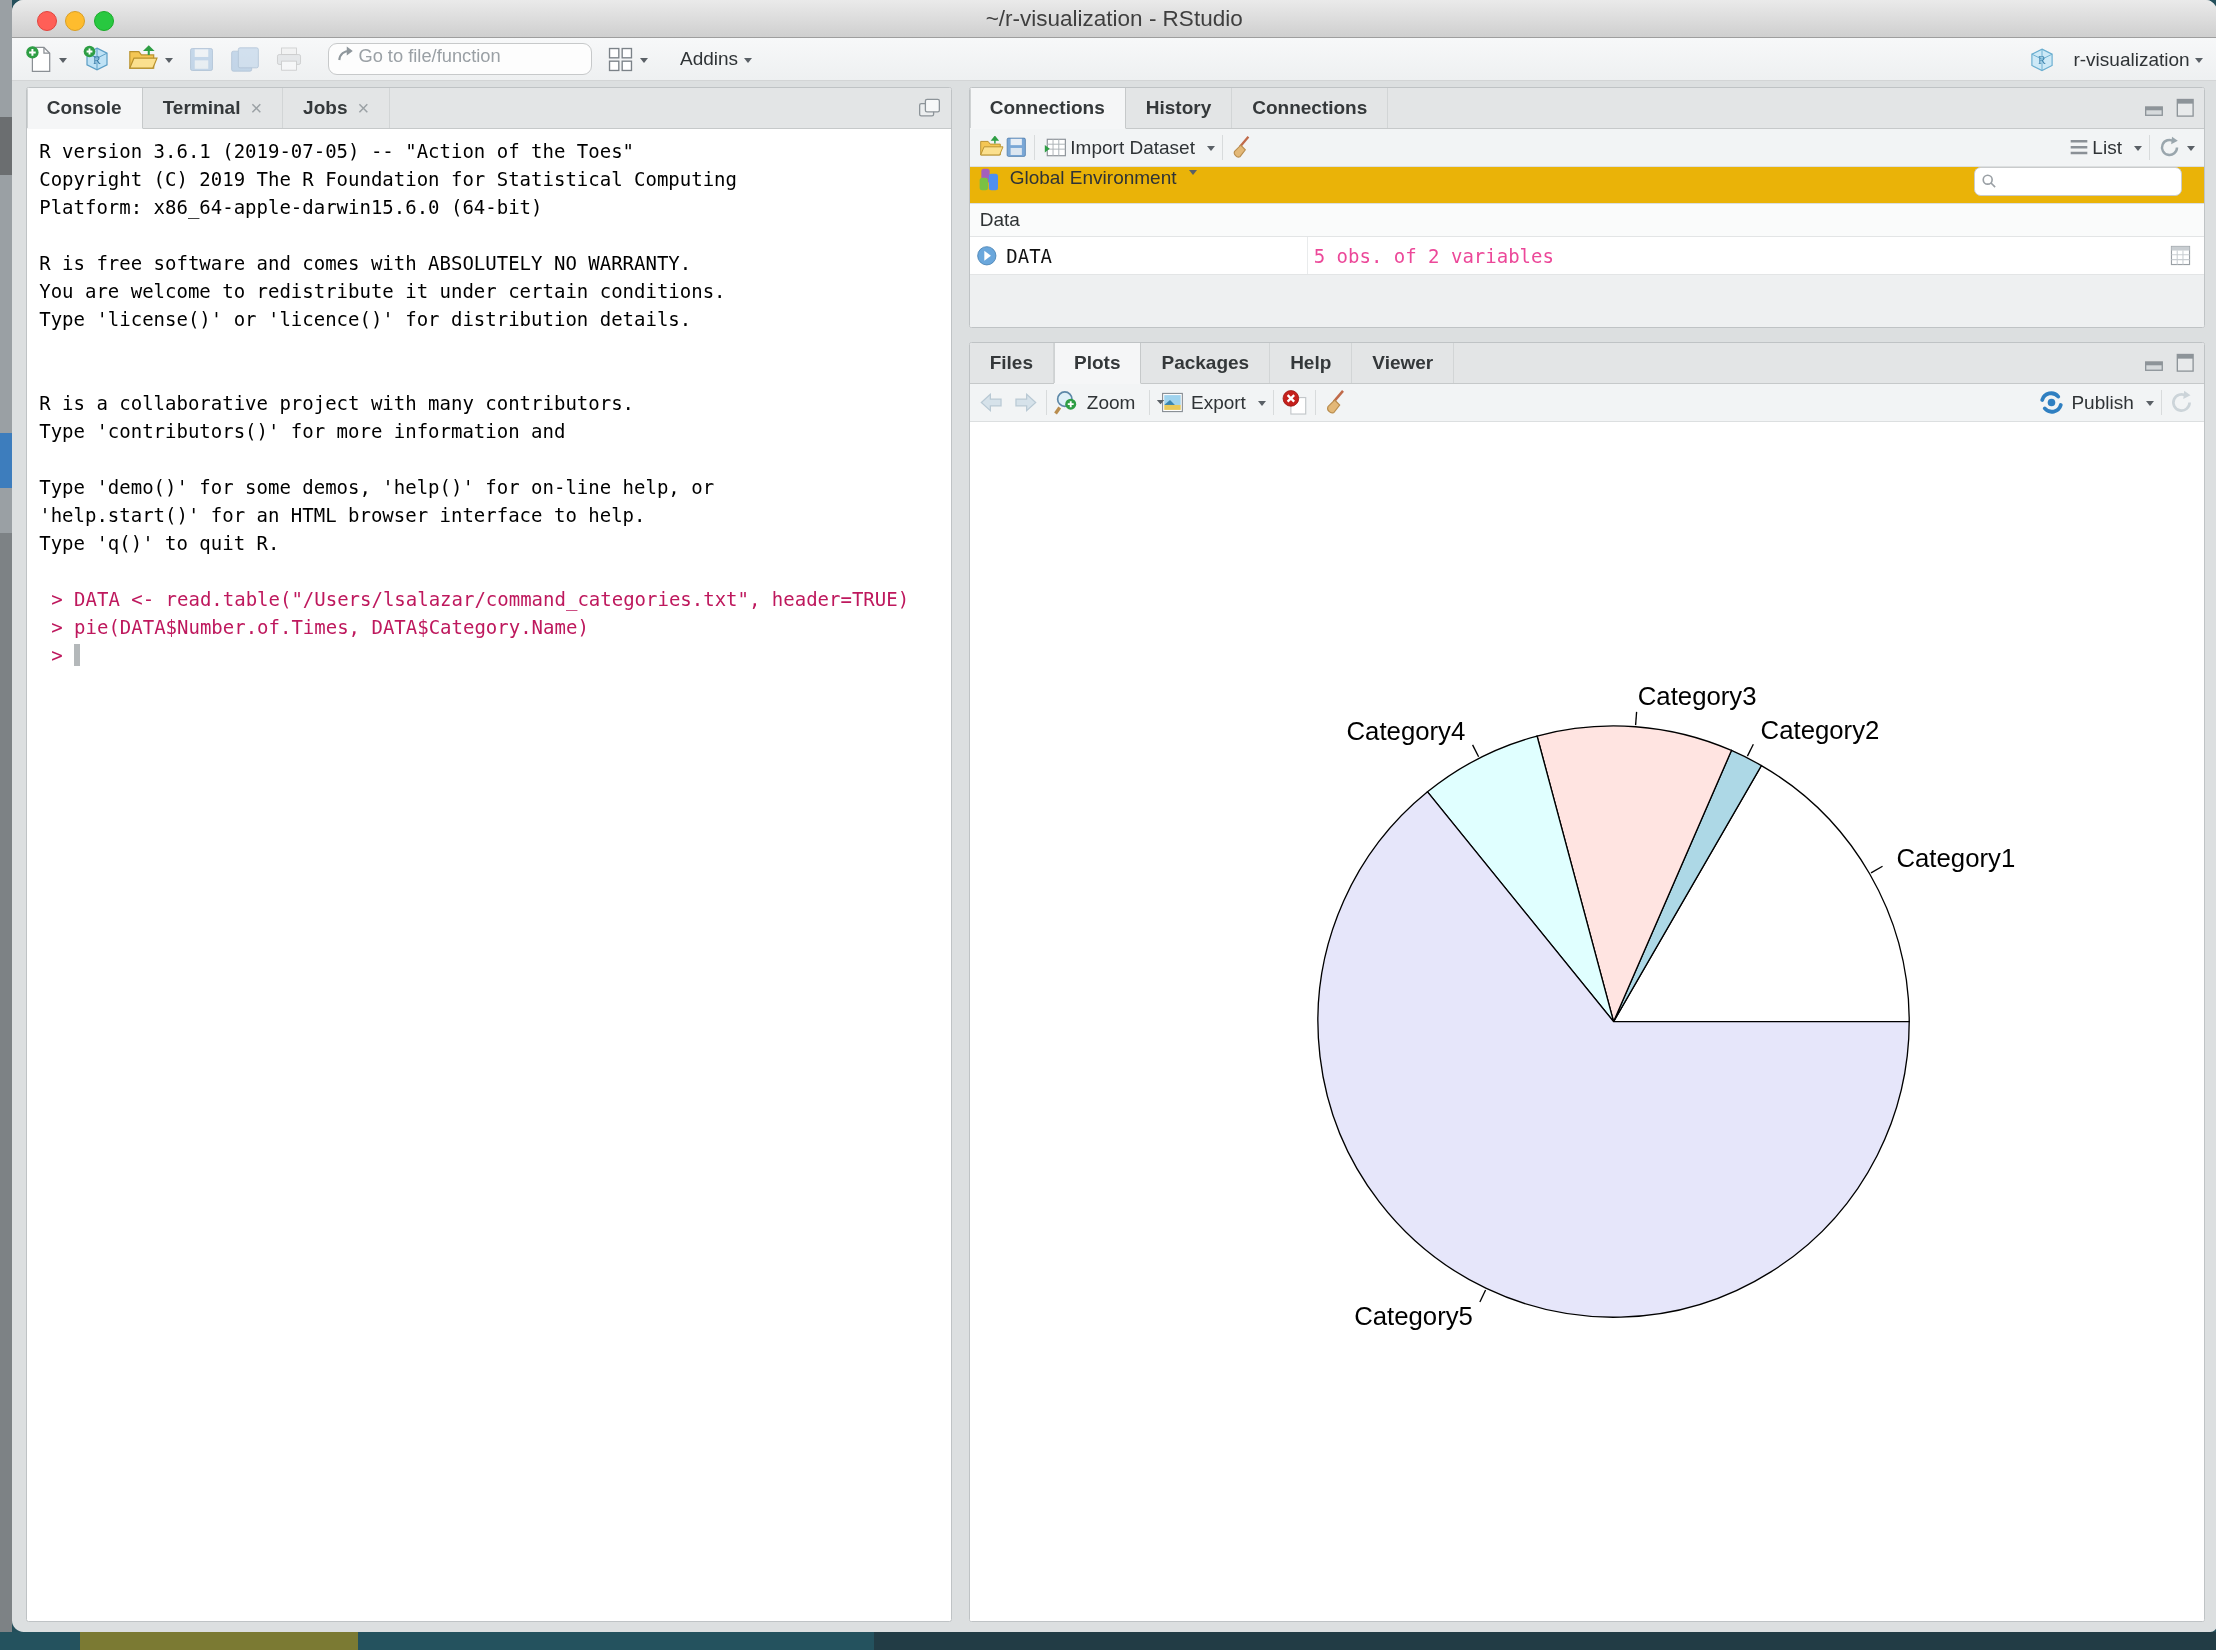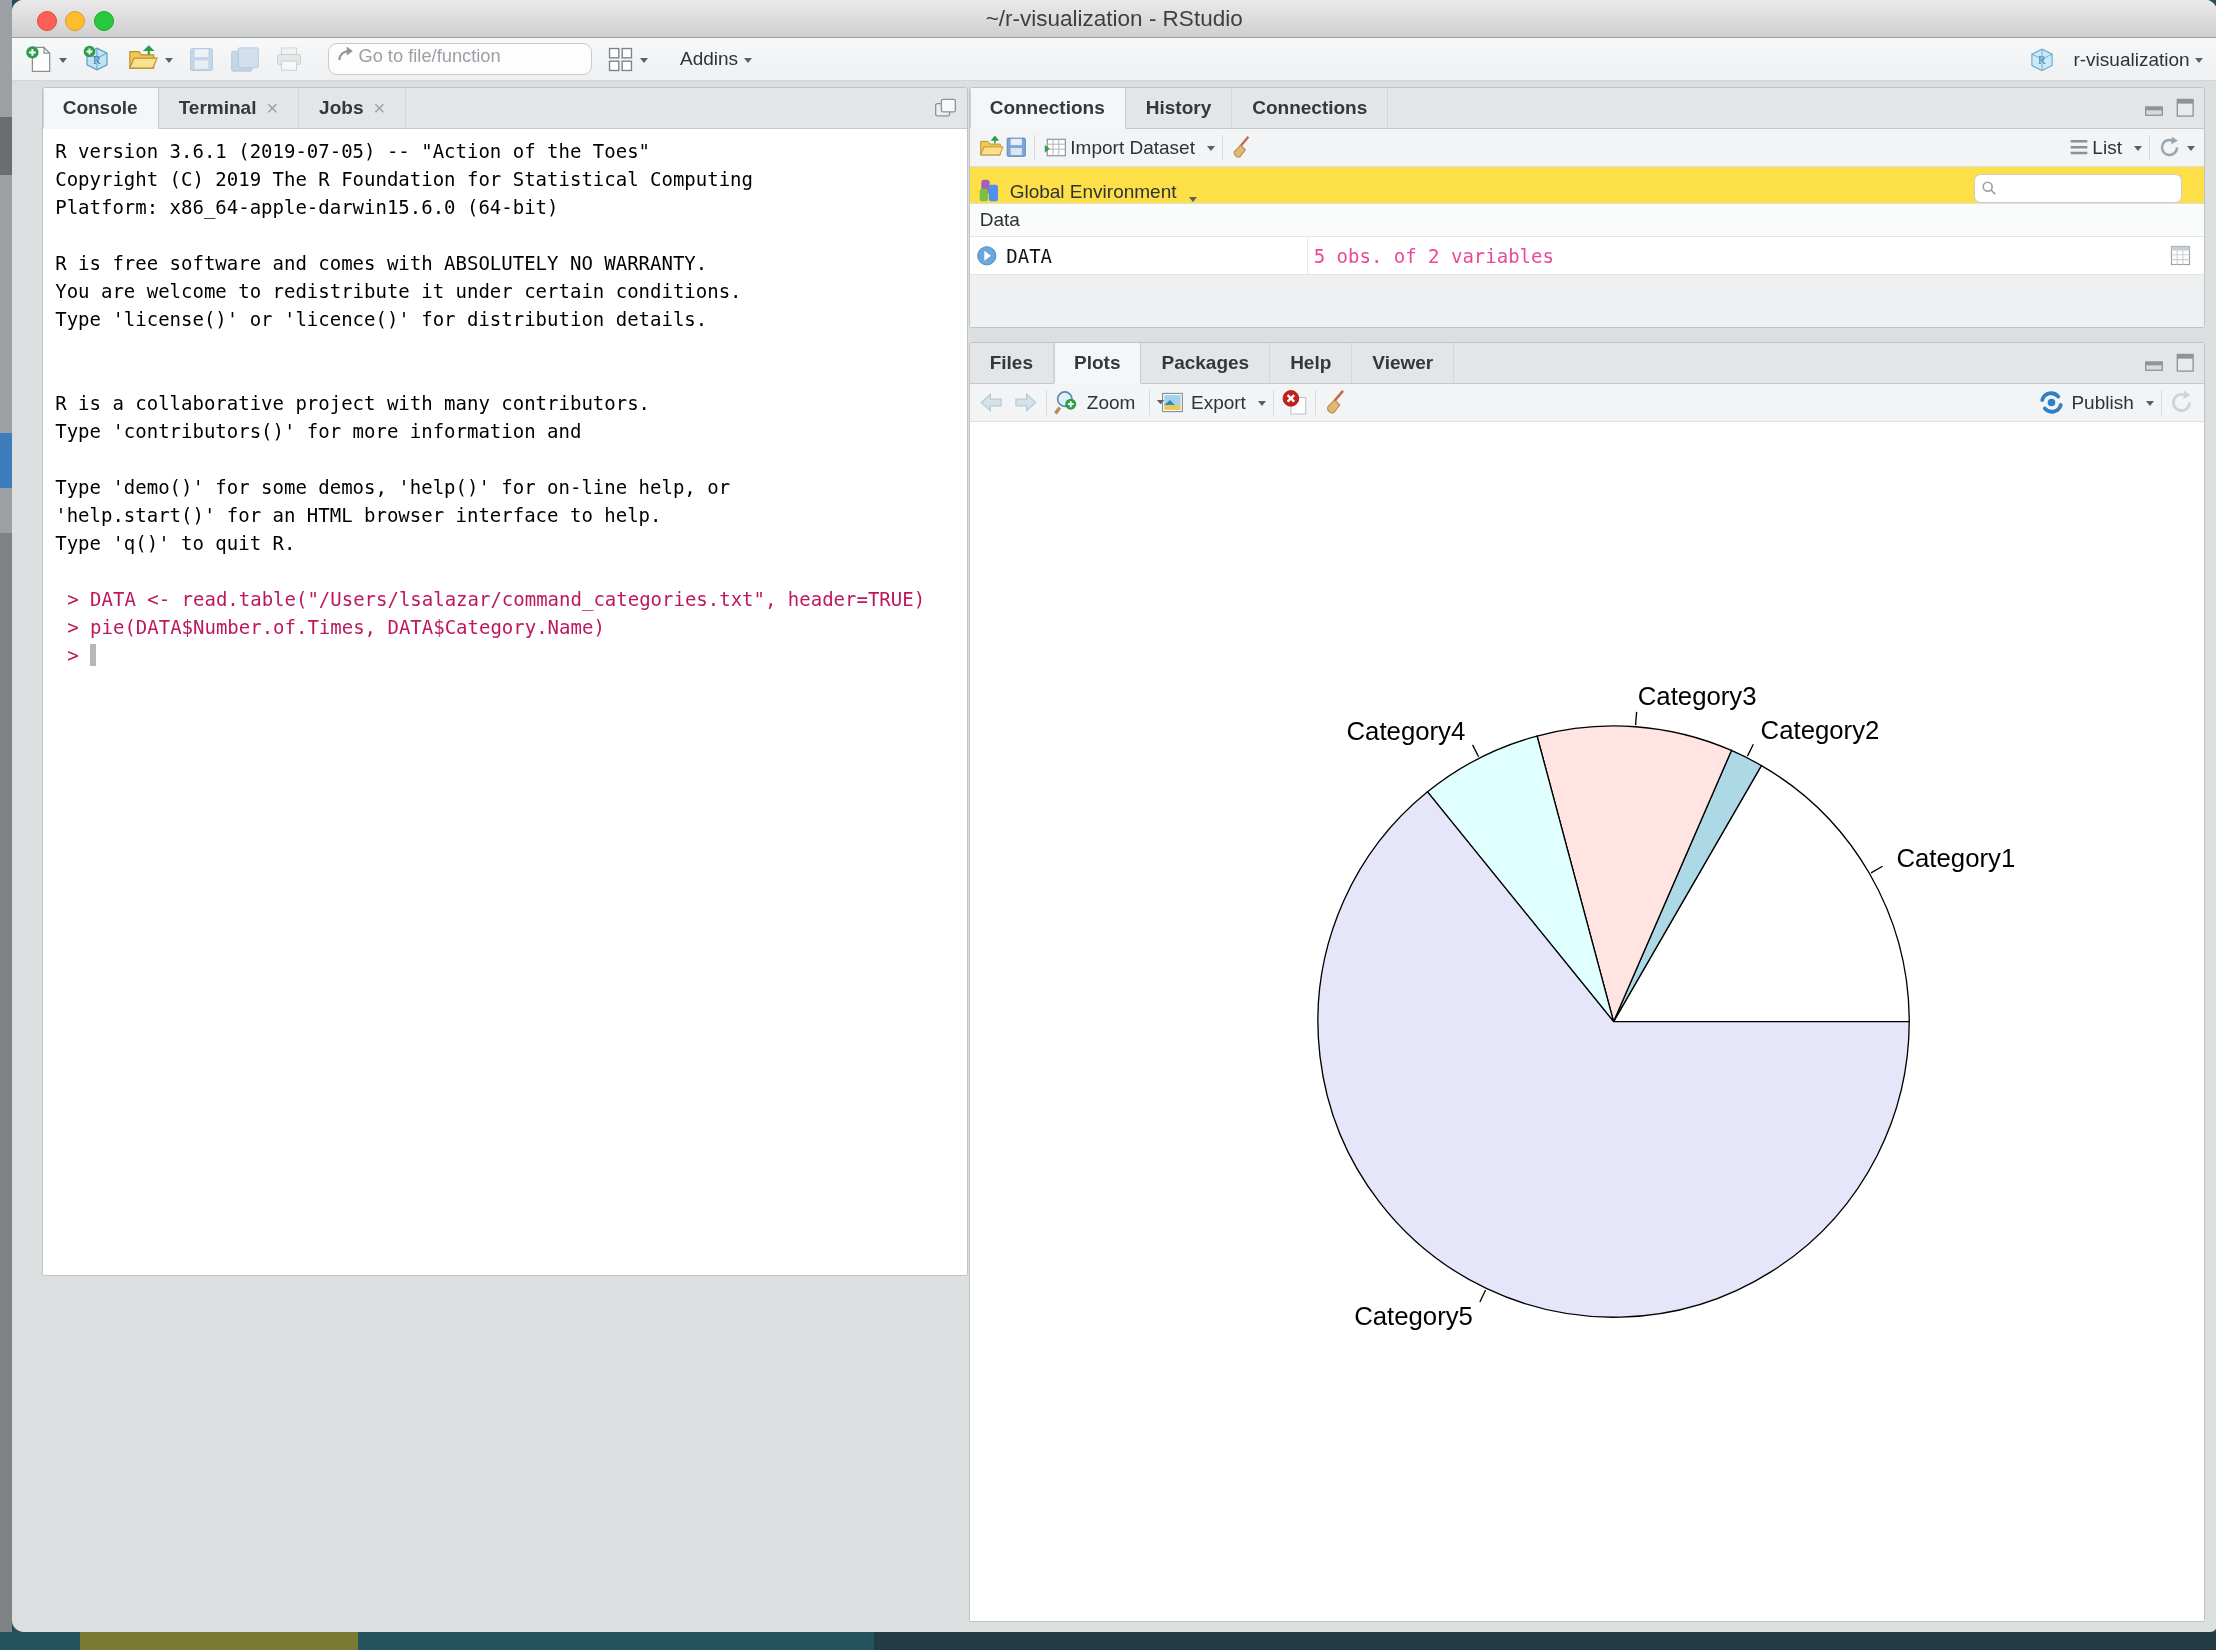--- a/index.html
+++ b/index.html
@@ -53,32 +53,32 @@
               margin-bottom:-0.8px;border-bottom:0.8px solid #f5f6f7;}
   .tab .close{margin-left:10px;color:#9ba1a5;font-size:20px;font-weight:400;}
   .strip-icons{position:absolute;right:8.3px;top:0;height:40px;display:flex;align-items:center;gap:8.3px;}
   .pane-toolbar{height:38px;background:#f2f4f5;border-bottom:0.8px solid #dcdfe0;display:flex;align-items:center;
                 padding:0 8.3px;box-sizing:border-box;}
   .tb-btn{display:flex;align-items:center;padding:0 6.7px;font-size:19px;color:#2f3336;flex:none;}
   .vdiv{width:0.8px;height:25px;background:#d8dbdc;margin:0 6.7px;flex:none;}
   .flex-sp{flex:1;}
 
   
-  #console-pane{left:30px;top:87px;width:926px;height:1189px;}
+  #console-pane{left:14px;top:87px;width:926px;height:1535px;}
   #console-path-row{height:35px;background:#f4f5f6;border-bottom:0.8px solid #dfe1e2;display:flex;align-items:center;
                     padding:0 11.7px;box-sizing:border-box;}
   #console-path{font-size:18.3px;font-weight:600;color:#6b7680;}
   #console-output{padding:8.3px 0 0 12.5px;font-family:"DejaVu Sans Mono",monospace;font-size:19px;line-height:28px;color:#000;}
   .cline{white-space:pre;height:28px;}
   .cline.in{color:#be185d;margin-left:12px;}
   .cursor{display:inline-block;width:5.8px;height:22.5px;background:#b4b8ba;vertical-align:-4.2px;}
 
   
   #env-pane{left:957px;top:87px;width:1236px;height:241px;}
-  #env-scope-row{height:37px;background:#fde047;border-bottom:0.8px solid #dcdfe0;display:flex;align-items:flex-end;
+  #env-scope-row{height:37px;background:#eab308;border-bottom:0.8px solid #dcdfe0;display:flex;align-items:flex-start;
                  padding:0 8.3px;box-sizing:border-box;}
   #env-search{display:flex;align-items:center;width:193px;height:27px;border:0.8px solid #c9cbcc;border-radius:6.7px;
               background:#fff;margin-right:13.3px;padding:0 6.7px;}
   #env-search input{border:none;outline:none;width:100%;font-size:17.5px;font-family:"Liberation Sans",sans-serif;}
   #env-data-header{height:32px;background:#fafbfb;border-bottom:0.8px solid #e3e5e6;display:flex;align-items:center;
                    padding-left:10px;font-size:19px;color:#2e3234;}
   #env-objects .obj-row{height:37px;background:#fff;border-bottom:0.8px solid #e3e5e6;display:flex;align-items:center;position:relative;}
   .obj-name{font-family:"DejaVu Sans Mono",monospace;font-size:19px;color:#111;margin-left:8.3px;}
   .obj-val{position:absolute;left:344px;font-family:"DejaVu Sans Mono",monospace;font-size:19px;color:#ec4899;}
   .obj-coldiv{position:absolute;left:337px;top:0;width:0.8px;height:100%;background:#e9ebec;}

